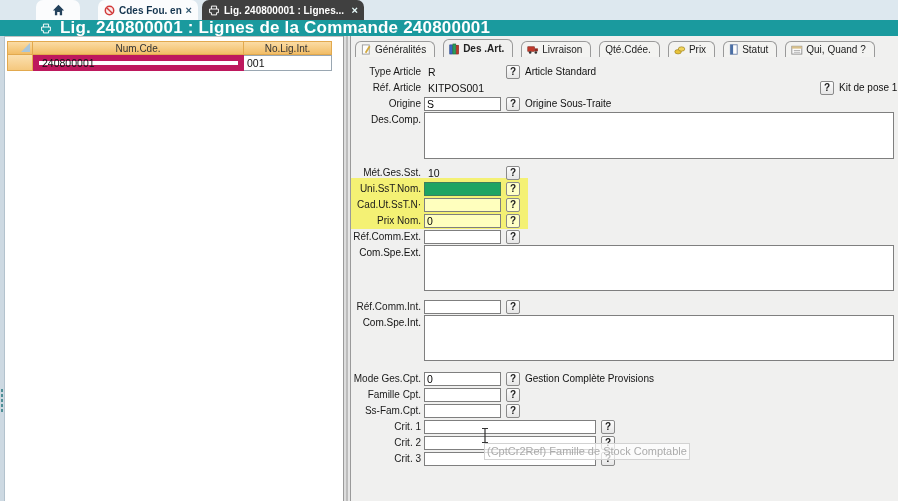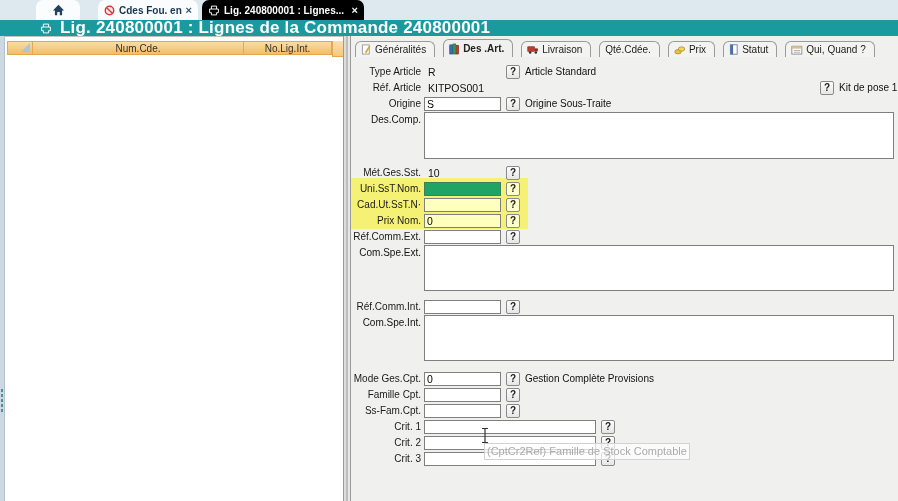--- a/index.html
+++ b/index.html
@@ -11,38 +11,38 @@
     position: relative;
     color: #111;
   }
   
   .tabbar { position:absolute; top:0; left:0; width:898px; height:20px; background:#dde8ef; }
   .home-tab { position:absolute; left:36px; top:0; width:44px; height:20px; background:#fbfcfd;
     border-radius:7px 7px 0 0; display:flex; align-items:center; justify-content:center; }
   .doc-tab { position:absolute; top:0; height:20px; display:flex; align-items:center;
     gap:4px; padding:0 6px; border-radius:7px 7px 0 0; white-space:nowrap; overflow:hidden; }
   .tab-inactive { left:98px; width:100px; background:#fbfcfd; color:#15354f; }
-  .tab-active { left:202px; width:162px; background:#000000; color:#ffffff; }
+  .tab-active { left:202px; width:162px; background:#404040; color:#ffffff; }
   .doc-tab .tlabel { font-size:10px; font-weight:bold; overflow:hidden; white-space:nowrap; flex:1; }
   .tab-close { font-size:11px; font-weight:bold; line-height:10px; cursor:default; }
   .tab-inactive .tab-close { color:#31576f; }
   .tab-active .tab-close { color:#eafdfd; }
   
   .titlebar { position:absolute; top:20px; left:0; width:898px; height:16px; background:#1a9a9e;
     display:flex; align-items:center; color:#fff; }
   .titlebar .ticon { margin-left:40px; display:flex; align-items:center; }
   .titlebar .ttext { margin-left:8px; font-size:17px; font-weight:bold; letter-spacing:.2px; }
   
   .leftstrip { position:absolute; left:0; top:36px; width:5px; height:465px; background:#cdd9e2; border-right:1px solid #b3c2cd; }
   .strip-handle { position:absolute; left:0; top:352px; width:5px; height:26px;
     background-image: radial-gradient(#4f8f96 35%, transparent 40%);
     background-size: 4px 5px; }
   
   .leftpanel { position:absolute; left:5px; top:36px; width:338px; height:465px; background:#ffffff; border-top:1px solid #c2c2c2; }
-  .grid { position:absolute; left:2px; top:4px; display:flex; flex-direction:row; }
+  .grid { position:absolute; left:2px; top:4px; display:flex; flex-direction:column; }
   .grow { display:flex; }
   .hcell { height:14px; background:linear-gradient(#fbdca4,#f2bd66); border:1px solid #e2a94e;
     border-left:none; font-size:10px; color:#333; display:flex; align-items:center; justify-content:center; }
   .hcorner { width:26px; border-left:1px solid #e2a94e; position:relative; overflow:hidden; }
   .hcorner .tri { position:absolute; right:2px; bottom:2px; width:0; height:0;
     border-left:9px solid transparent; border-bottom:9px solid #a9c6da; }
   .hc-num { width:211px; }
   .hc-int { width:88px; }
   .dcell { height:16px; display:flex; align-items:center; font-size:10.5px; }
   .dsel { width:26px; background:linear-gradient(#fbe0b0,#f5c87e); border:1px solid #e2a94e; border-top:none; }

